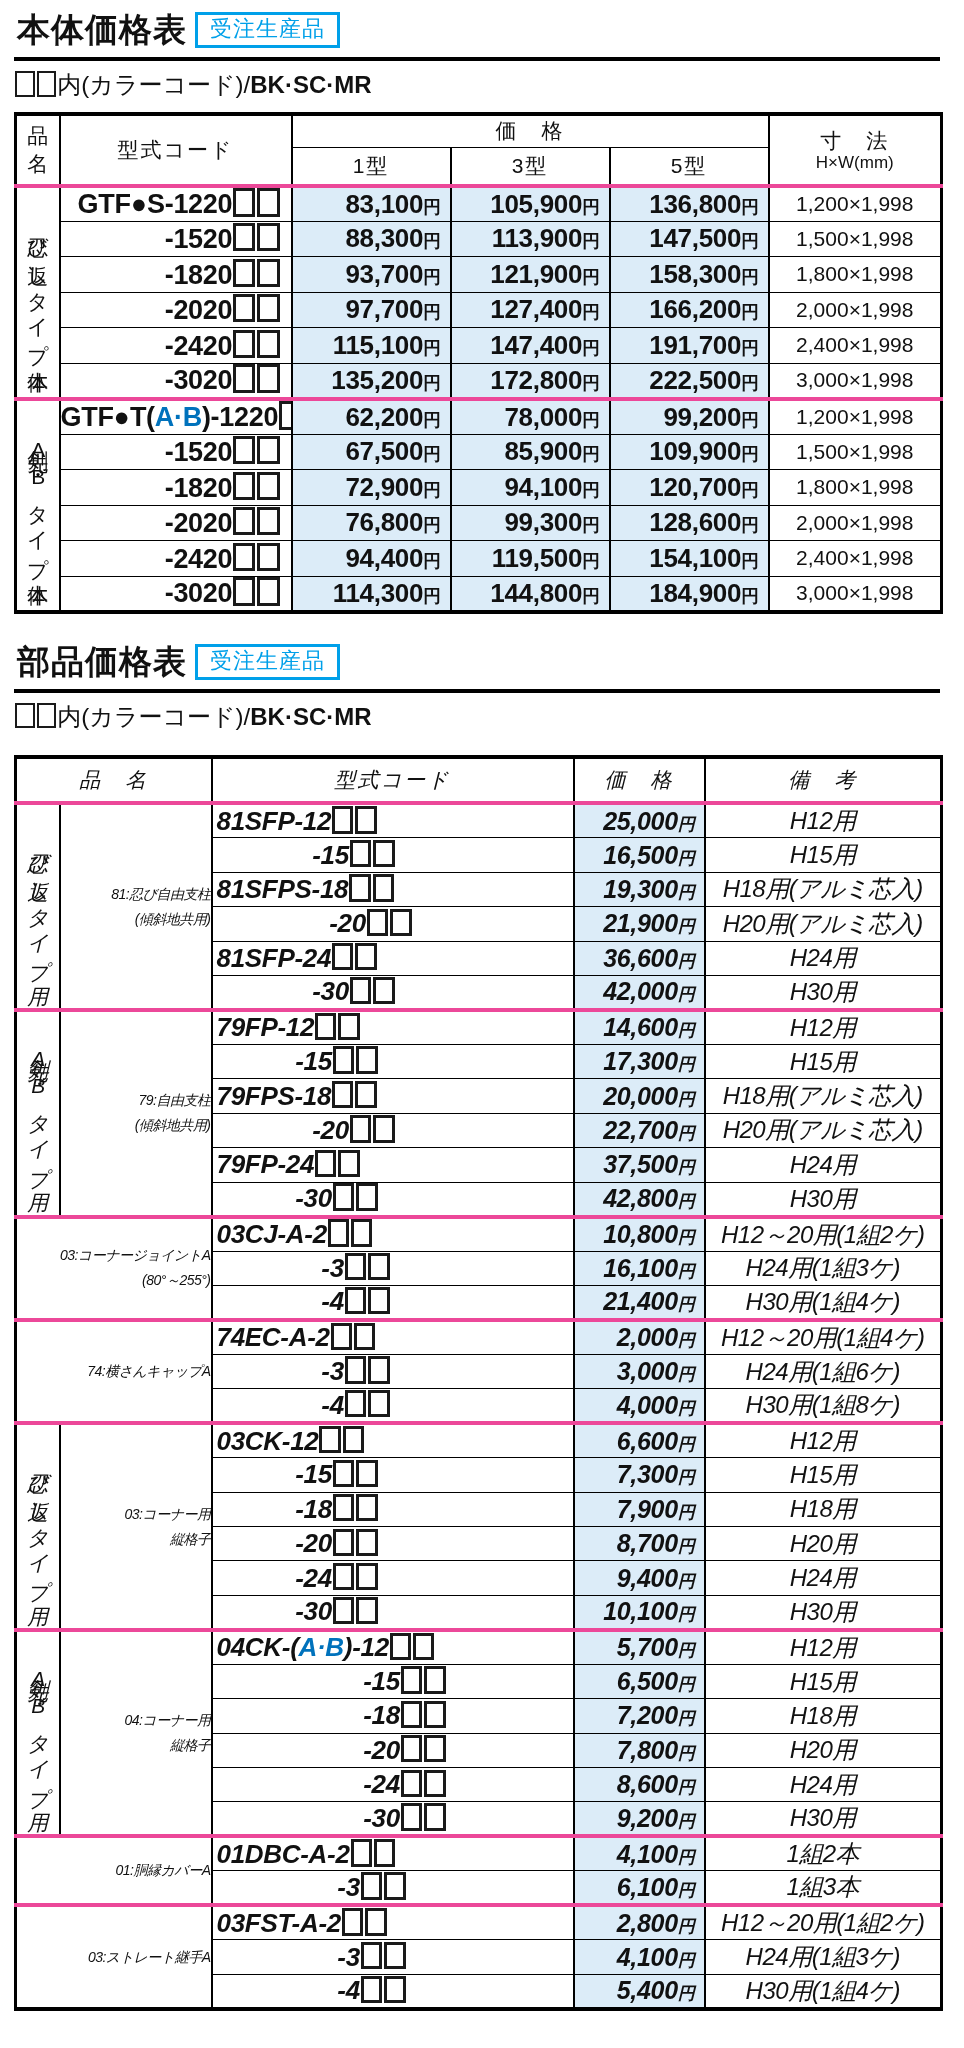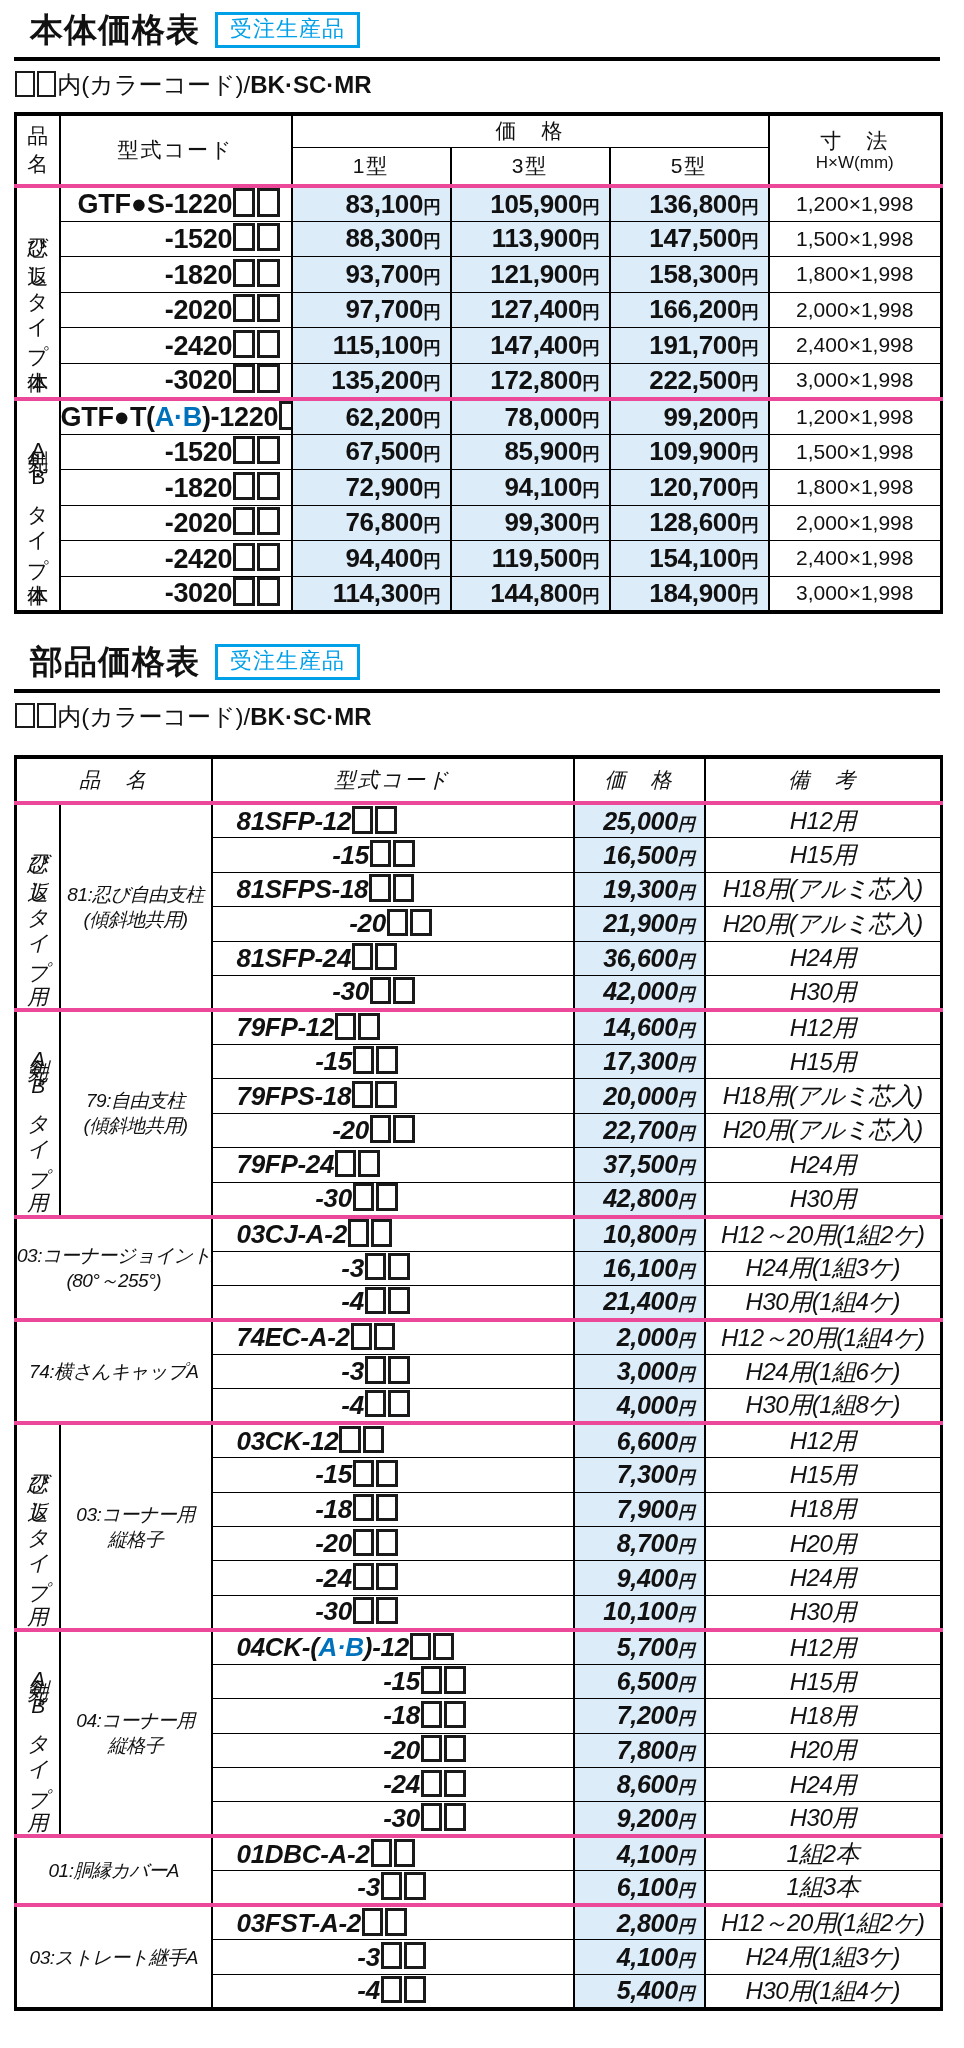--- a/index.html
+++ b/index.html
@@ -2,21 +2,21 @@
 <html><head>
 <meta charset="utf-8">
 <style>
   html,body{margin:0;padding:0;background:#fff;}
   body{
     width:964px; box-sizing:border-box;
     padding:12px 24px 6px 14px;
     color:#111;
     font-family:"Liberation Sans","DejaVu Sans",sans-serif;
   }
-  .section-title-row{display:flex;gap:15px;margin:0 0 9px 16px;}
+  .section-title-row{display:flex;gap:8px;margin:0 0 9px 3px;}
   .sec-title{font-size:33px;font-weight:bold;letter-spacing:1px;line-height:1.1;}
   .badge{
     display:inline-block;border:3px solid #00a0e9;color:#00a0e9;background:#fff;
     font-size:22px;line-height:1.1;padding:2px 12px 4px 12px;letter-spacing:1px;
   }
   .hrule{height:4px;background:#000;margin:0 0 8px 0;width:926px;}
   .legend{font-size:24px;letter-spacing:0;margin:2px 0 4px 0;line-height:1.35;}
   .legend .b{font-weight:bold;}
   .legend-wrap{margin-bottom:10px;}
   table{border-collapse:collapse;table-layout:fixed;width:926px;
@@ -32,30 +32,30 @@
   tr.gtop>td{border-top:4px solid #ec4899;}
   #t1 tbody tr{height:35.5px;}
   #t2 tbody tr{height:34.4px;}
   .dim-sub{font-size:17px;letter-spacing:0;margin-top:-2px;}
   
   .vlab{vertical-align:middle;text-align:center;}
   .vlab span{writing-mode:vertical-rl;text-orientation:upright;font-size:21px;
              letter-spacing:2px;line-height:1.05;display:inline-block;}
   .code-cell{text-align:right;padding-right:10px;font-weight:bold;font-size:27px;
              letter-spacing:-0.3px;white-space:nowrap;}
-  #t2 .code-cell{font-size:26px;text-align:left;padding-left:24px;}
+  #t2 .code-cell{font-size:26px;text-align:left;padding-left:4px;}
   #t2 .code-cell .cw{display:inline-block;text-align:right;}
   .price-cell{background:#dcecf8;text-align:right;padding-right:9px;font-weight:bold;
               font-size:26px;letter-spacing:-0.3px;white-space:nowrap;}
   #t2 .price-cell{font-size:25px;}
   .yen{font-size:0.68em;}
   .dim-cell{text-align:center;font-size:21px;letter-spacing:0;}
   .note-cell{text-align:center;font-size:24px;letter-spacing:-0.5px;}
-  .pname{font-size:19px;letter-spacing:-0.5px;line-height:25px;
-         vertical-align:middle;text-align:center;white-space:nowrap;}
+  .pname{font-size:14px;letter-spacing:-0.5px;line-height:25px;
+         vertical-align:middle;text-align:right;white-space:nowrap;}
   
   .cbox{display:inline-block;width:0.82em;height:1.05em;border:3px solid #1a1a1a;
         background:#fff;vertical-align:-0.14em;margin:0 1px;box-sizing:border-box;}
   .legend .cbox{border-width:2px;}
   .dot{letter-spacing:0;}
   .blu{color:#0072bc;}
 </style>
 </head>
 <body>
 

